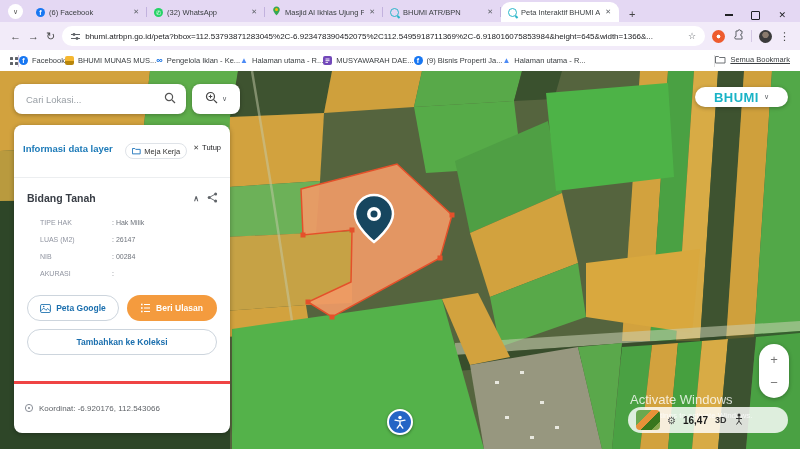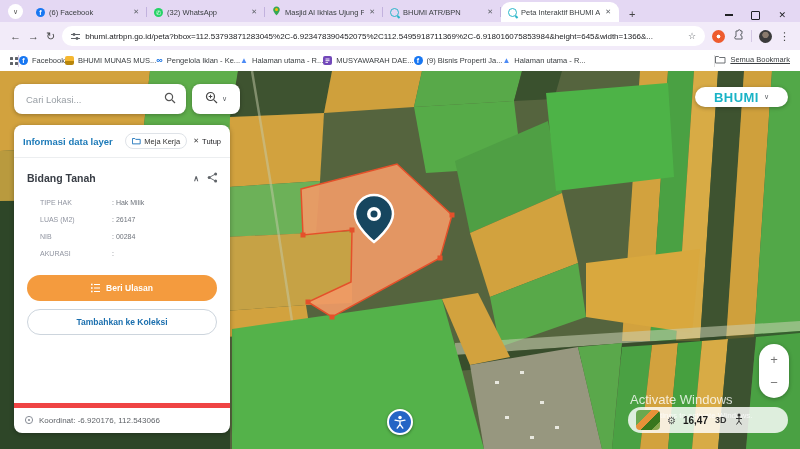--- a/index.html
+++ b/index.html
@@ -46,40 +46,40 @@
   .bm-right{display:flex;align-items:flex-start;gap:4px;white-space:nowrap;text-decoration:underline;}
   
   .map{position:absolute;top:71px;left:0;width:800px;height:378px;}
   
   .searchbar{position:absolute;left:14px;top:84px;width:172px;height:30px;background:#fff;border-radius:8px;box-shadow:0 1px 4px rgba(0,0,0,.3);display:flex;align-items:center;gap:6px;padding:0 10px;box-sizing:border-box;z-index:5;}
   .searchbar input{border:none;outline:none;flex:1;font-size:9.5px;font-family:"Liberation Sans",sans-serif;color:#333;min-width:0;background:transparent;}
   .searchbar input::placeholder{color:#9aa0a6;}
   .zoomsearch{position:absolute;left:192px;top:84px;width:48px;height:30px;background:#fff;border-radius:8px;box-shadow:0 1px 4px rgba(0,0,0,.3);display:flex;align-items:center;justify-content:center;gap:4px;z-index:5;}
   .chev{font-size:7px;color:#5f6368;}
   .panel{position:absolute;left:14px;top:125px;width:216px;height:308px;background:#fff;border-radius:8px;box-shadow:0 1px 5px rgba(0,0,0,.3);display:flex;flex-direction:column;z-index:5;}
-  .panel-head{display:flex;align-items:center;gap:6px;padding:8px 9px;border-bottom:1px solid #eceef0;}
+  .panel-head{display:flex;align-items:flex-start;gap:6px;padding:18px 9px;border-bottom:1px solid #eceef0;}
   .panel-title{flex:1;font-size:9.5px;font-weight:bold;color:#1c7ab8;}
   .mejakerja{display:flex;align-items:center;gap:3px;border:1px solid #dfe3e8;border-radius:10px;padding:2.5px 6px;font-size:7.5px;color:#333;}
   .tutup{display:flex;align-items:center;gap:3px;font-size:7.5px;color:#202124;}
   .tutup .x{font-size:7px;color:#444;}
   .section-head{display:flex;align-items:center;gap:8px;padding:11px 12px 4px 13px;}
   .section-title{flex:1;font-size:10.5px;font-weight:bold;color:#383d45;}
   .chev-up{font-size:8px;color:#5f6368;font-weight:bold;}
   .fields{padding:8px 12px 0 26px;}
   .frow{display:flex;margin-bottom:10px;}
   .flabel{width:72px;font-size:7px;color:#9094a0;}
   .fvalue{font-size:7px;color:#70757d;}
   .btnrow{display:flex;gap:8px;padding:8px 13px 0 13px;}
   .btn{height:26px;border-radius:13px;display:flex;align-items:center;justify-content:center;gap:5px;font-size:8.5px;font-weight:bold;box-sizing:border-box;}
   .btn.white{background:#fff;border:1px solid #cdd5dd;color:#1b6fae;}
   .btn.orange{background:#f49b3e;border:none;color:#fff;}
   .btn.half{flex:1;}
   .btn.full{margin:8px 13px 0 13px;}
   .panel-spacer{flex:1;}
-  .koordinat{border-top:5px solid #ef4444;height:25px;display:flex;align-items:center;gap:5px;padding:0 10px;font-size:8px;color:#5f6368;}
+  .koordinat{border-top:3px solid #ef4444;height:25px;display:flex;align-items:center;gap:5px;padding:12px 10px;font-size:8px;color:#5f6368;}
   .bhumilogo{position:absolute;left:695px;top:87px;width:93px;height:20px;background:#fff;border-radius:14px;box-shadow:0 1px 4px rgba(0,0,0,.3);display:flex;align-items:center;justify-content:center;gap:5px;z-index:5;}
   .bhumilogo .txt{color:#19b3c6;font-weight:bold;font-size:13px;letter-spacing:0.5px;}
   .zoomctl{position:absolute;left:759px;top:344px;width:30px;height:54px;background:#fff;border-radius:15px;box-shadow:0 1px 4px rgba(0,0,0,.3);display:flex;flex-direction:column;align-items:center;justify-content:space-evenly;z-index:5;}
   .zoomctl span{font-size:13px;color:#757575;line-height:1;}
   .a11y{position:absolute;left:387px;top:409px;width:26px;height:26px;border-radius:50%;background:#2464c5;border:2px solid #fff;box-shadow:0 1px 3px rgba(0,0,0,.4);display:flex;align-items:center;justify-content:center;box-sizing:border-box;z-index:5;}
   .watermark1{position:absolute;left:630px;top:392px;font-size:13px;color:rgba(255,255,255,.8);z-index:3;}
   .watermark2{position:absolute;left:648px;top:411px;font-size:8px;color:rgba(255,255,255,.75);z-index:3;}
   .statusbar{position:absolute;left:628px;top:407px;width:160px;height:26px;background:rgba(255,255,255,.82);border-radius:13px;display:flex;align-items:center;gap:7px;padding:0 8px;box-sizing:border-box;z-index:4;}
   .thumb{width:24px;height:20px;border-radius:4px;background:linear-gradient(135deg,#6aa84f 0 35%,#e69138 35% 55%,#38761d 55% 80%,#8aa84f 80%);}
   .gear{font-size:10px;color:#555;}
@@ -341,20 +341,28 @@
       <div class="frow">
         <span class="flabel">NIB</span>
         <span class="fvalue">: 00284</span>
       </div>
       <div class="frow">
         <span class="flabel">AKURASI</span>
         <span class="fvalue">:</span>
       </div>
     </div>
     <div class="btnrow">
+      <div class="btn white half">
+        <svg width="11" height="9" viewBox="0 0 12 10">
+            <rect x="0.5" y="0.5" width="11" height="9" rx="1.5" fill="none" stroke="#1b6fae" stroke-width="1"></rect>
+            <path d="M1,7.5 L4,4.5 L6.5,7 L8.5,5 L11,7.5" fill="none" stroke="#1b6fae" stroke-width="1"></path>
+            <circle cx="4" cy="2.8" r="0.9" fill="#1b6fae"></circle>
+          </svg>
+        <span>Peta Google</span>
+      </div>
       <div class="btn orange half">
         <svg width="10" height="10" viewBox="0 0 10 10">
             <path d="M3,1.5 h6 M3,5 h6 M3,8.5 h6" stroke="#fff" stroke-width="1.2"></path>
             <rect x="0" y="0.7" width="1.6" height="1.6" fill="#fff"></rect>
             <rect x="0" y="4.2" width="1.6" height="1.6" fill="#fff"></rect>
             <rect x="0" y="7.7" width="1.6" height="1.6" fill="#fff"></rect>
           </svg>
         <span>Beri Ulasan</span>
       </div>
     </div>

